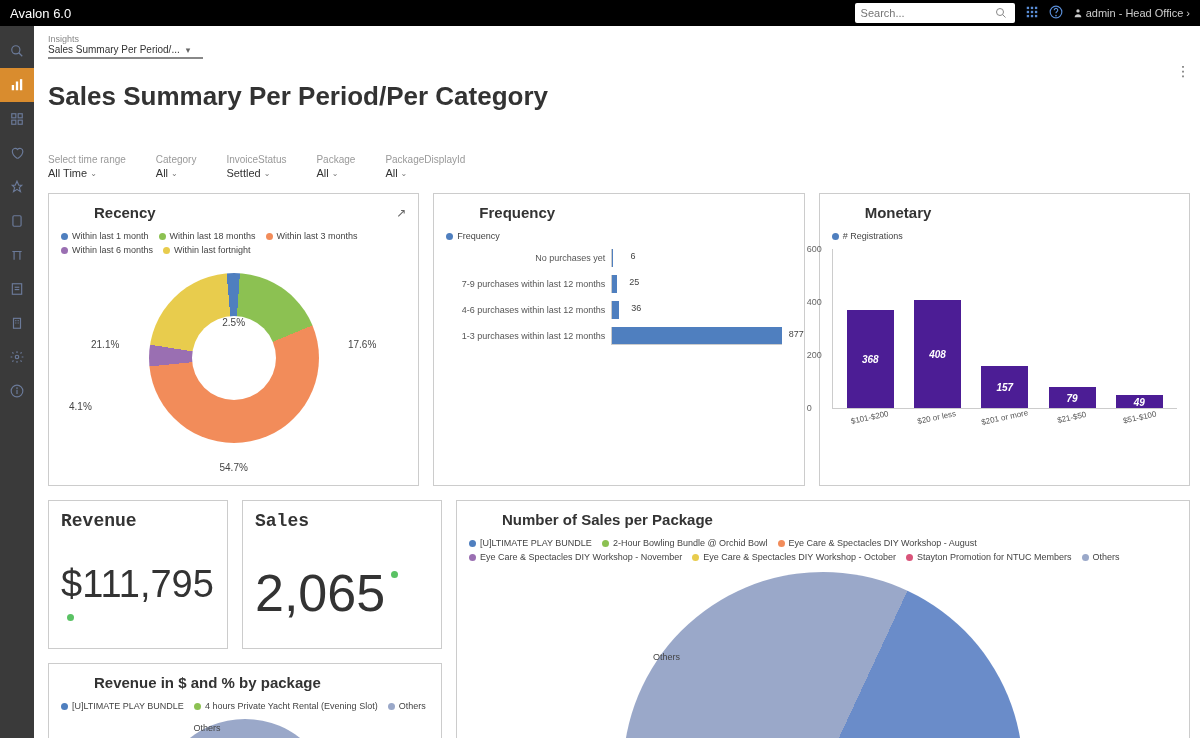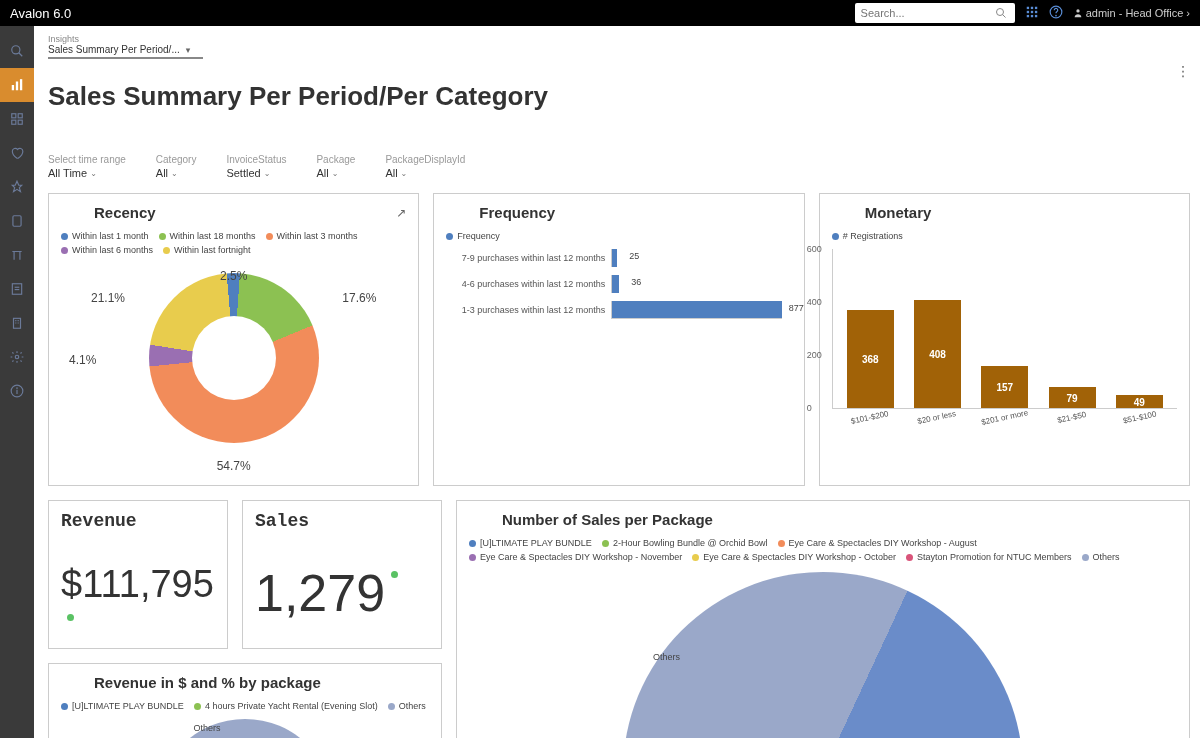--- a/index.html
+++ b/index.html
@@ -42,34 +42,34 @@
 .card-title .expand { font-size: 12px; color: #666; cursor: pointer; font-weight: 400; }
 
 .legend { display: flex; flex-wrap: wrap; gap: 4px 10px; font-size: 9px; color: #444; margin-bottom: 8px; }
 .legend-item { display: flex; align-items: center; gap: 4px; }
 .dot { width: 7px; height: 7px; border-radius: 50%; display: inline-block; }
 
 
 .donut-wrap { display: flex; justify-content: center; position: relative; height: 210px; }
 .donut { width: 170px; height: 170px; border-radius: 50%; position: relative; margin-top: 10px; }
 .donut-hole { position: absolute; width: 84px; height: 84px; background: #fff; border-radius: 50%; top: 43px; left: 43px; }
-.donut-label { position: absolute; font-size: 12px; color: #444; }
+.donut-label { position: absolute; font-size: 10px; color: #444; margin-top: 48px; }
 
 
 .hbar-wrap { padding-right: 10px; }
 .hbar-row { display: flex; align-items: center; margin-bottom: 8px; }
 .hbar-label { width: 165px; text-align: right; font-size: 9px; color: #555; padding-right: 6px; }
 .hbar-track { flex: 1; height: 18px; position: relative; }
 .hbar { height: 100%; background: #4f7fbf; position: relative; }
 .hbar-val { position: absolute; right: -22px; top: 2px; font-size: 9px; color: #444; }
 
 
 .vbar-chart { display: flex; align-items: flex-end; height: 160px; border-left: 1px solid #ccc; border-bottom: 1px solid #ccc; position: relative; padding: 0 4px; margin-top: 4px; }
 .vbar-group { flex: 1; display: flex; flex-direction: column; align-items: center; justify-content: flex-end; height: 100%; }
-.vbar { width: 70%; background: #a16207; position: relative; }
+.vbar { width: 70%; background: #4c1d95; position: relative; font-style: italic; }
 .vbar-val { position: absolute; top: 50%; left: 50%; transform: translate(-50%, -50%); color: #fff; font-size: 10px; font-weight: 600; }
 .vbar-cat { font-size: 8px; color: #555; margin-top: 4px; transform: rotate(-12deg); white-space: nowrap; }
 .ytick { position: absolute; left: -26px; font-size: 9px; color: #666; transform: translateY(50%); }
 
 .row2 { display: grid; grid-template-columns: 180px 200px 1fr; gap: 14px; margin-top: 14px; }
 .kpi-title { font-size: 18px; font-weight: 700; margin-bottom: 32px; font-family: Liberation Mono, monospace; }
 .kpi-value { font-size: 38px; font-weight: 400; }
 .kpi-value.big { font-size: 52px; font-weight: 400; }
 .kpi-dot { display: inline-block; width: 7px; height: 7px; background: #5ac264; border-radius: 50%; margin-left: 6px; vertical-align: top; margin-top: 8px; }
 
@@ -278,20 +278,28 @@
             <span>Frequency</span>
           </div>
         <div class="legend">
           <div class="legend-item">
               <span class="dot" style="background:#4f7fbf"></span>
               <span>Frequency</span>
             </div>
         </div>
         <div class="hbar-wrap" id="freq-bars">
             <div class="hbar-row">
+              <div class="hbar-label">No purchases yet</div>
+              <div class="hbar-track" style="border-left:1px solid #ccc;">
+                <div class="hbar" style="width:0.6841505131128849%">
+                  <span class="hbar-val">6</span>
+                </div>
+              </div>
+            </div>
+            <div class="hbar-row">
               <div class="hbar-label">7-9 purchases within last 12 months</div>
               <div class="hbar-track" style="border-left:1px solid #ccc;">
                 <div class="hbar" style="width:2.8506271379703536%">
                   <span class="hbar-val">25</span>
                 </div>
               </div>
             </div>
             <div class="hbar-row">
               <div class="hbar-label">4-6 purchases within last 12 months</div>
               <div class="hbar-track" style="border-left:1px solid #ccc;">
@@ -372,21 +380,21 @@
       </div>
     </div>
 
     <div class="row2">
       <div class="card">
         <div class="kpi-title">Revenue</div>
         <span class="kpi-value">$111,795</span><span class="kpi-dot"></span>
       </div>
       <div class="card">
         <div class="kpi-title">Sales</div>
-        <span class="kpi-value big">1,279</span><span class="kpi-dot"></span>
+        <span class="kpi-value big">2,065</span><span class="kpi-dot"></span>
       </div>
       <div class="card" style="grid-row:span 2">
         <div class="card-title">
             <span>Number of Sales per Package</span>
           </div>
         <div class="legend" id="spp-legend">
             <div class="legend-item">
               <span class="dot" style="background:#4f7fbf"></span>
               <span>[U]LTIMATE PLAY BUNDLE</span>
             </div>

